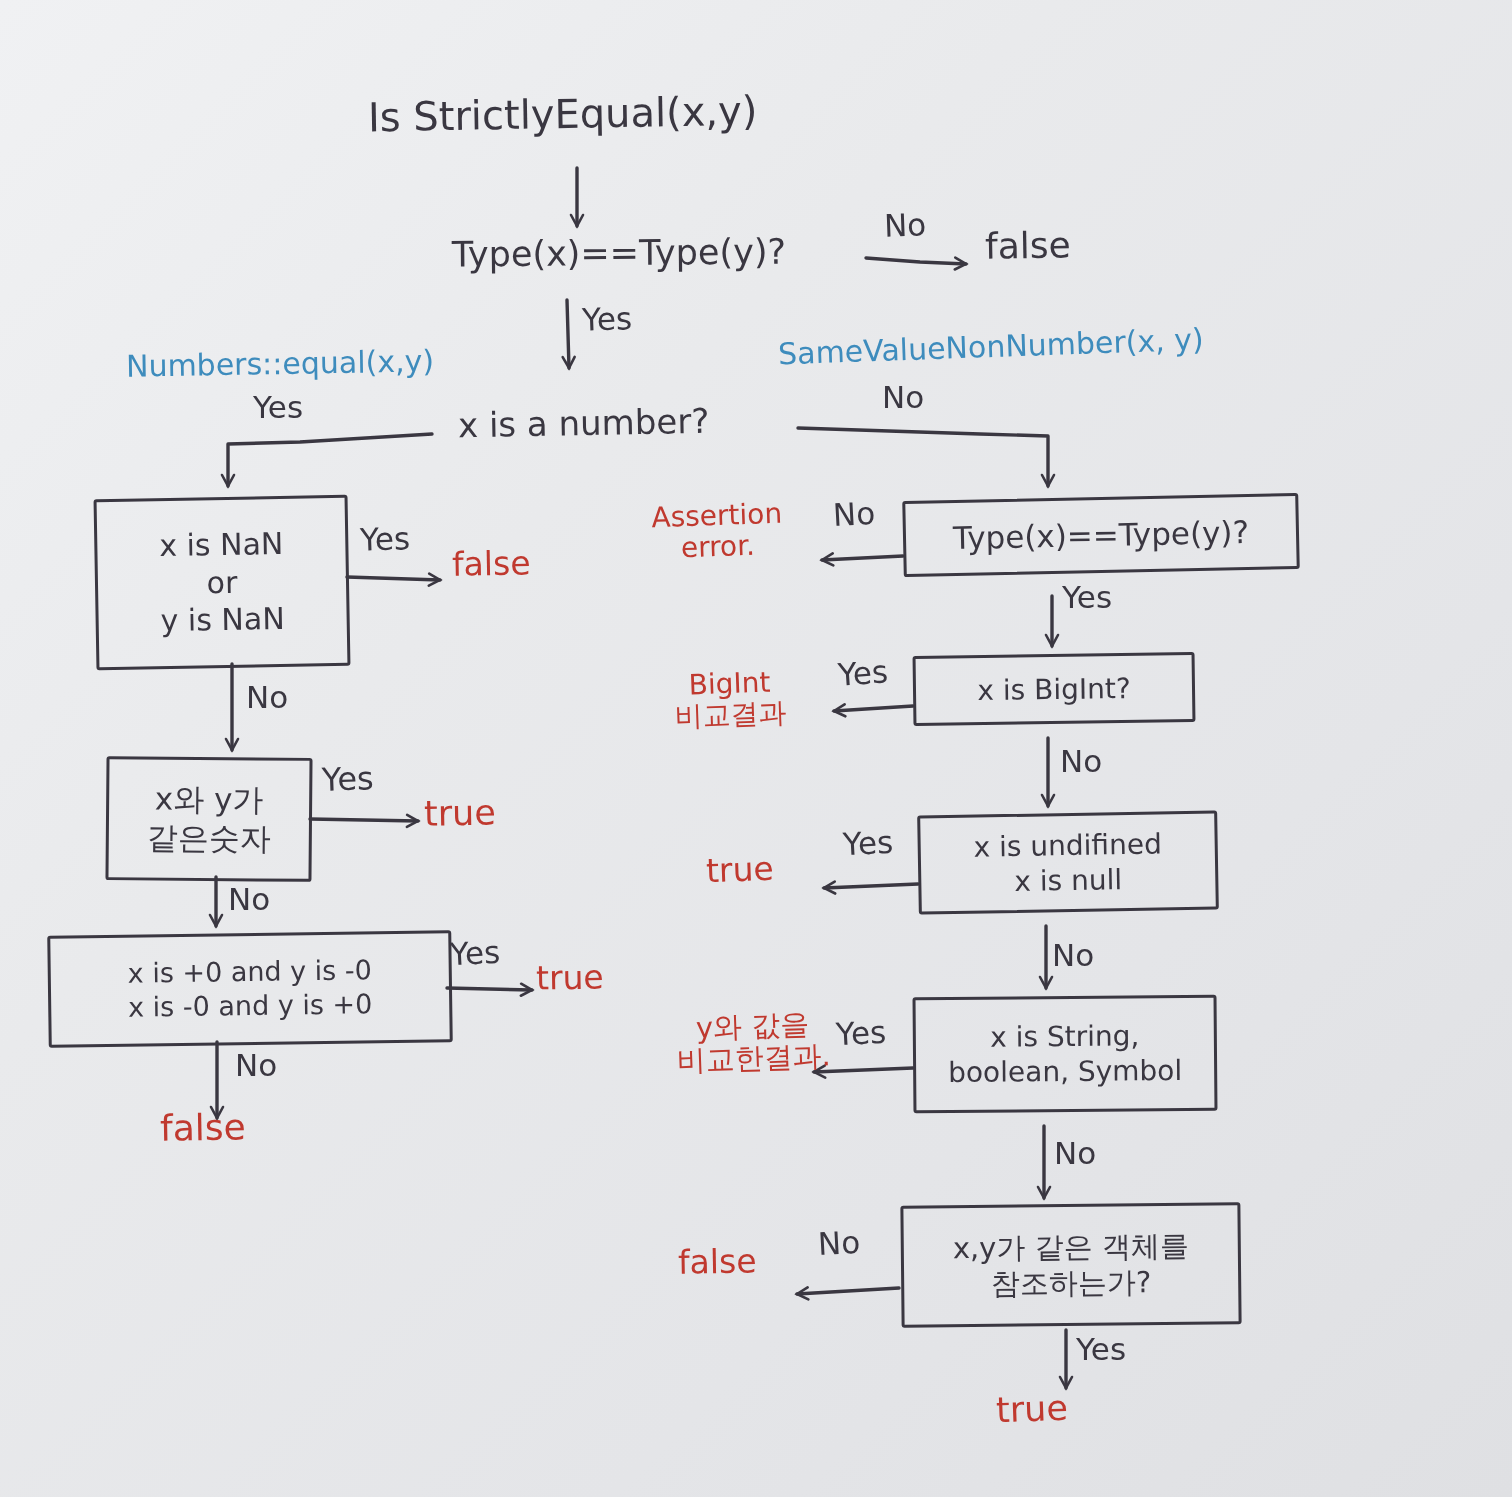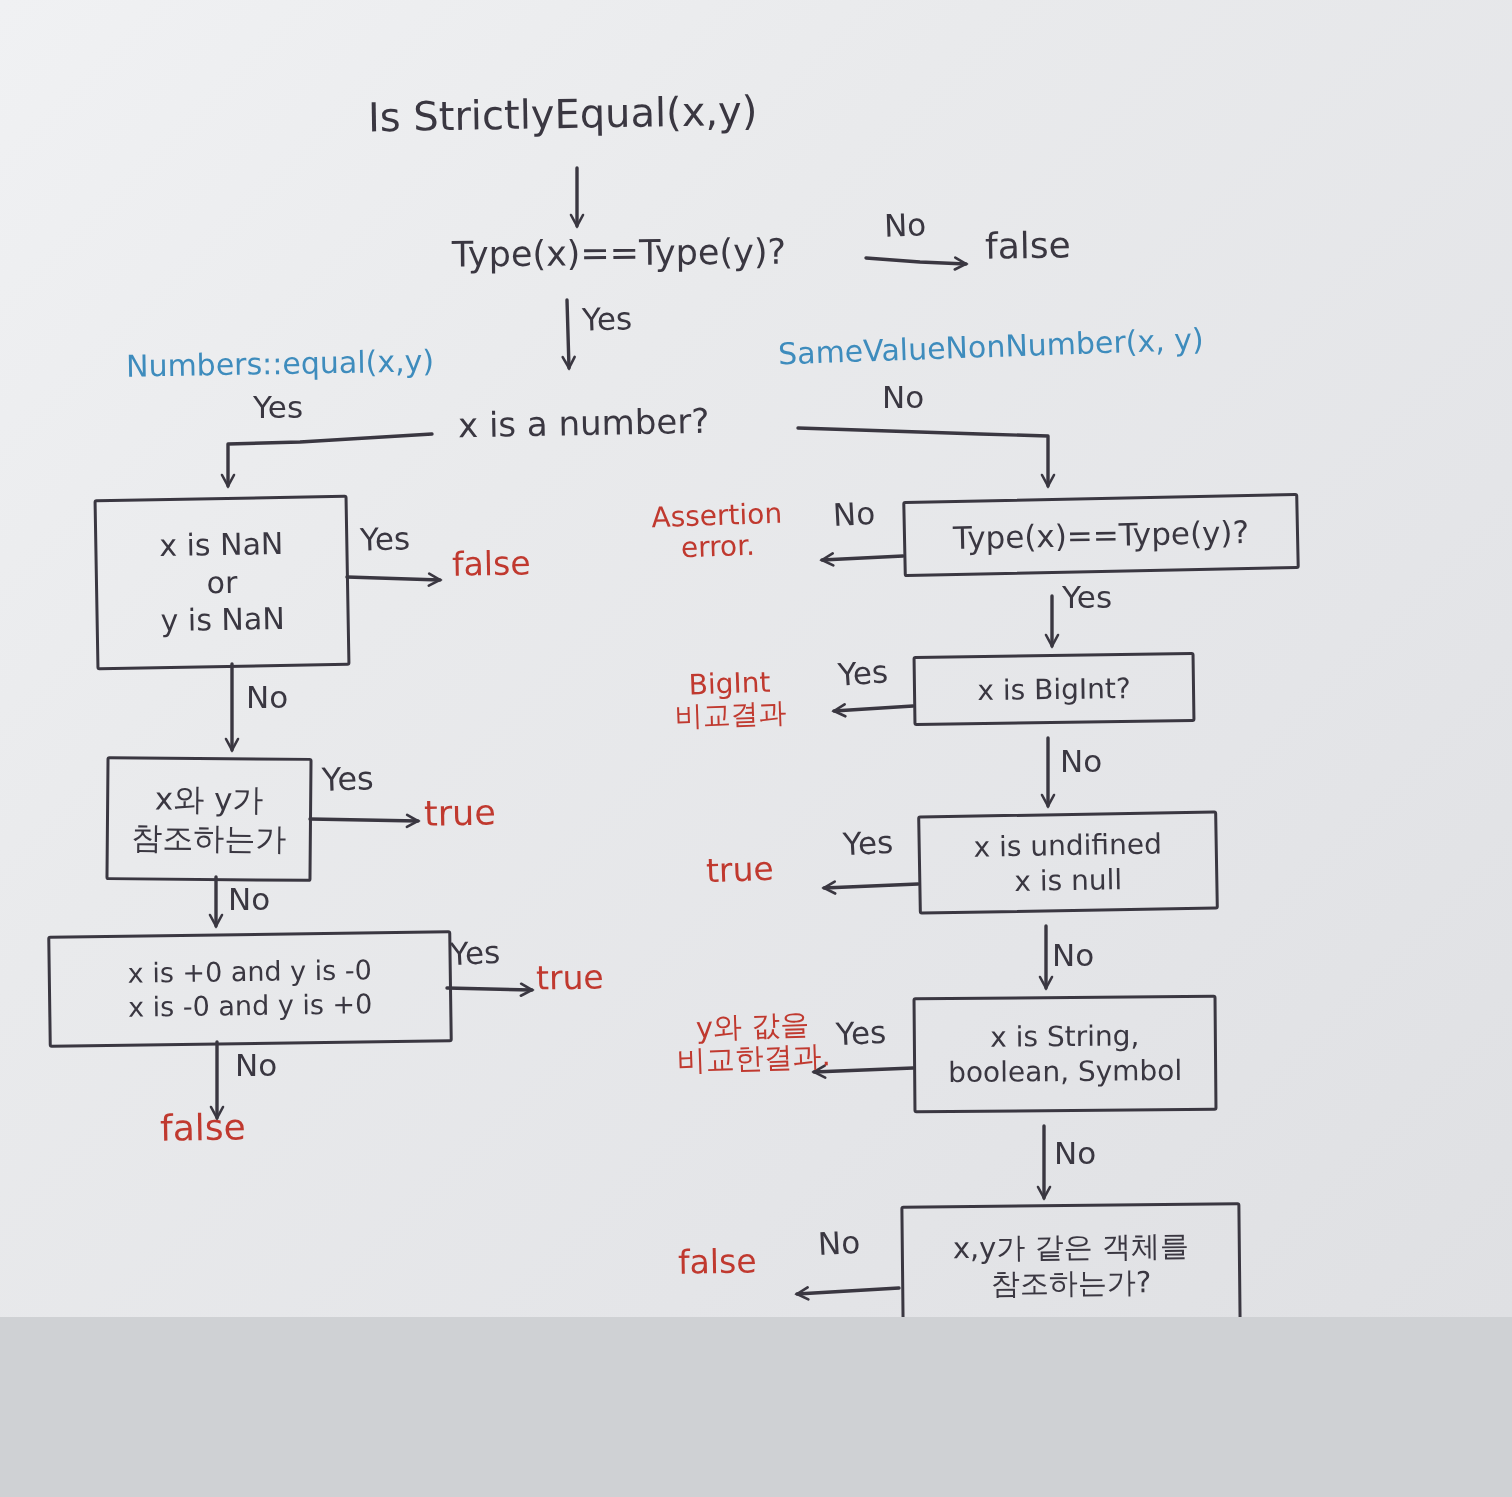--- a/index.html
+++ b/index.html
@@ -3,21 +3,21 @@
 <meta charset="utf-8">
 <style>
   :root{
     --ink:#3a3741;
     --blue:#3e8cbd;
     --red:#c0392f;
     --paper:#e9eaec;
   }
   html,body{margin:0;padding:0;background:#cfd1d4;}
   #canvas{
-    position:relative;width:1512px;height:1317px;overflow:hidden;
+    position:relative;width:1512px;height:1497px;overflow:hidden;
     background:linear-gradient(135deg,#f0f1f3 0%,#e9eaec 35%,#e4e5e8 70%,#dfe0e3 100%);
     font-family:"DejaVu Sans",sans-serif;color:var(--ink);
   }
   .pos{position:absolute;white-space:nowrap;line-height:1.12;}
   .blue{color:var(--blue);}
   .red{color:var(--red);}
   .box{
     position:absolute;border:3.5px solid var(--ink);border-radius:3px;
     display:flex;flex-direction:column;align-items:center;justify-content:center;
     text-align:center;background:transparent;line-height:1.25;
@@ -77,21 +77,21 @@
     <span>x is NaN</span>
     <span>or</span>
     <span>y is NaN</span>
   </div>
   <div class="pos" style="left:360px;top:522px;font-size:31px;transform:rotate(-2deg);">Yes</div>
   <div class="pos red" style="left:452px;top:546px;font-size:33px;transform:rotate(-1deg);">false</div>
   <div class="pos" style="left:246px;top:680px;font-size:31px;">No</div>
 
   <div class="box" style="left:106px;top:757px;width:200px;height:118px;font-size:31px;transform:rotate(0.5deg);">
     <span>x와 y가</span>
-    <span>참조하는가</span>
+    <span>같은숫자</span>
   </div>
   <div class="pos" style="left:322px;top:762px;font-size:32px;transform:rotate(-2deg);">Yes</div>
   <div class="pos red" style="left:424px;top:794px;font-size:35px;transform:rotate(-1deg);">true</div>
   <div class="pos" style="left:228px;top:882px;font-size:31px;">No</div>
 
   <div class="box" style="left:48px;top:933px;width:398px;height:106px;font-size:27px;transform:rotate(-0.8deg);">
     <span>x is +0 and y is -0</span>
     <span>x is -0 and y is +0</span>
   </div>
   <div class="pos" style="left:450px;top:936px;font-size:31px;transform:rotate(-3deg);">Yes</div>

